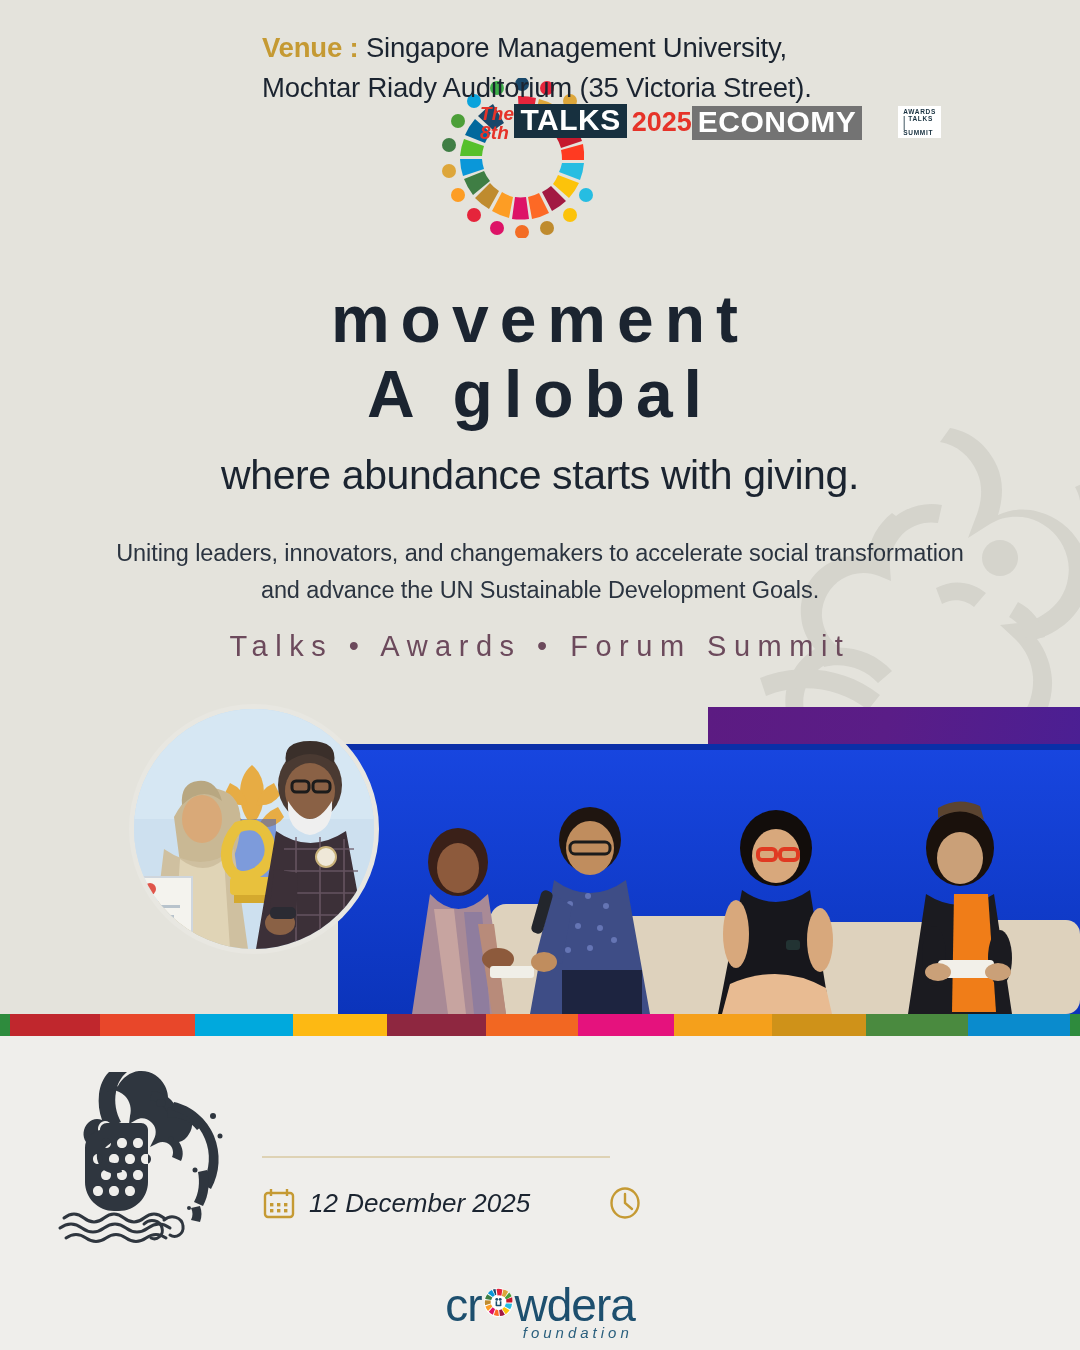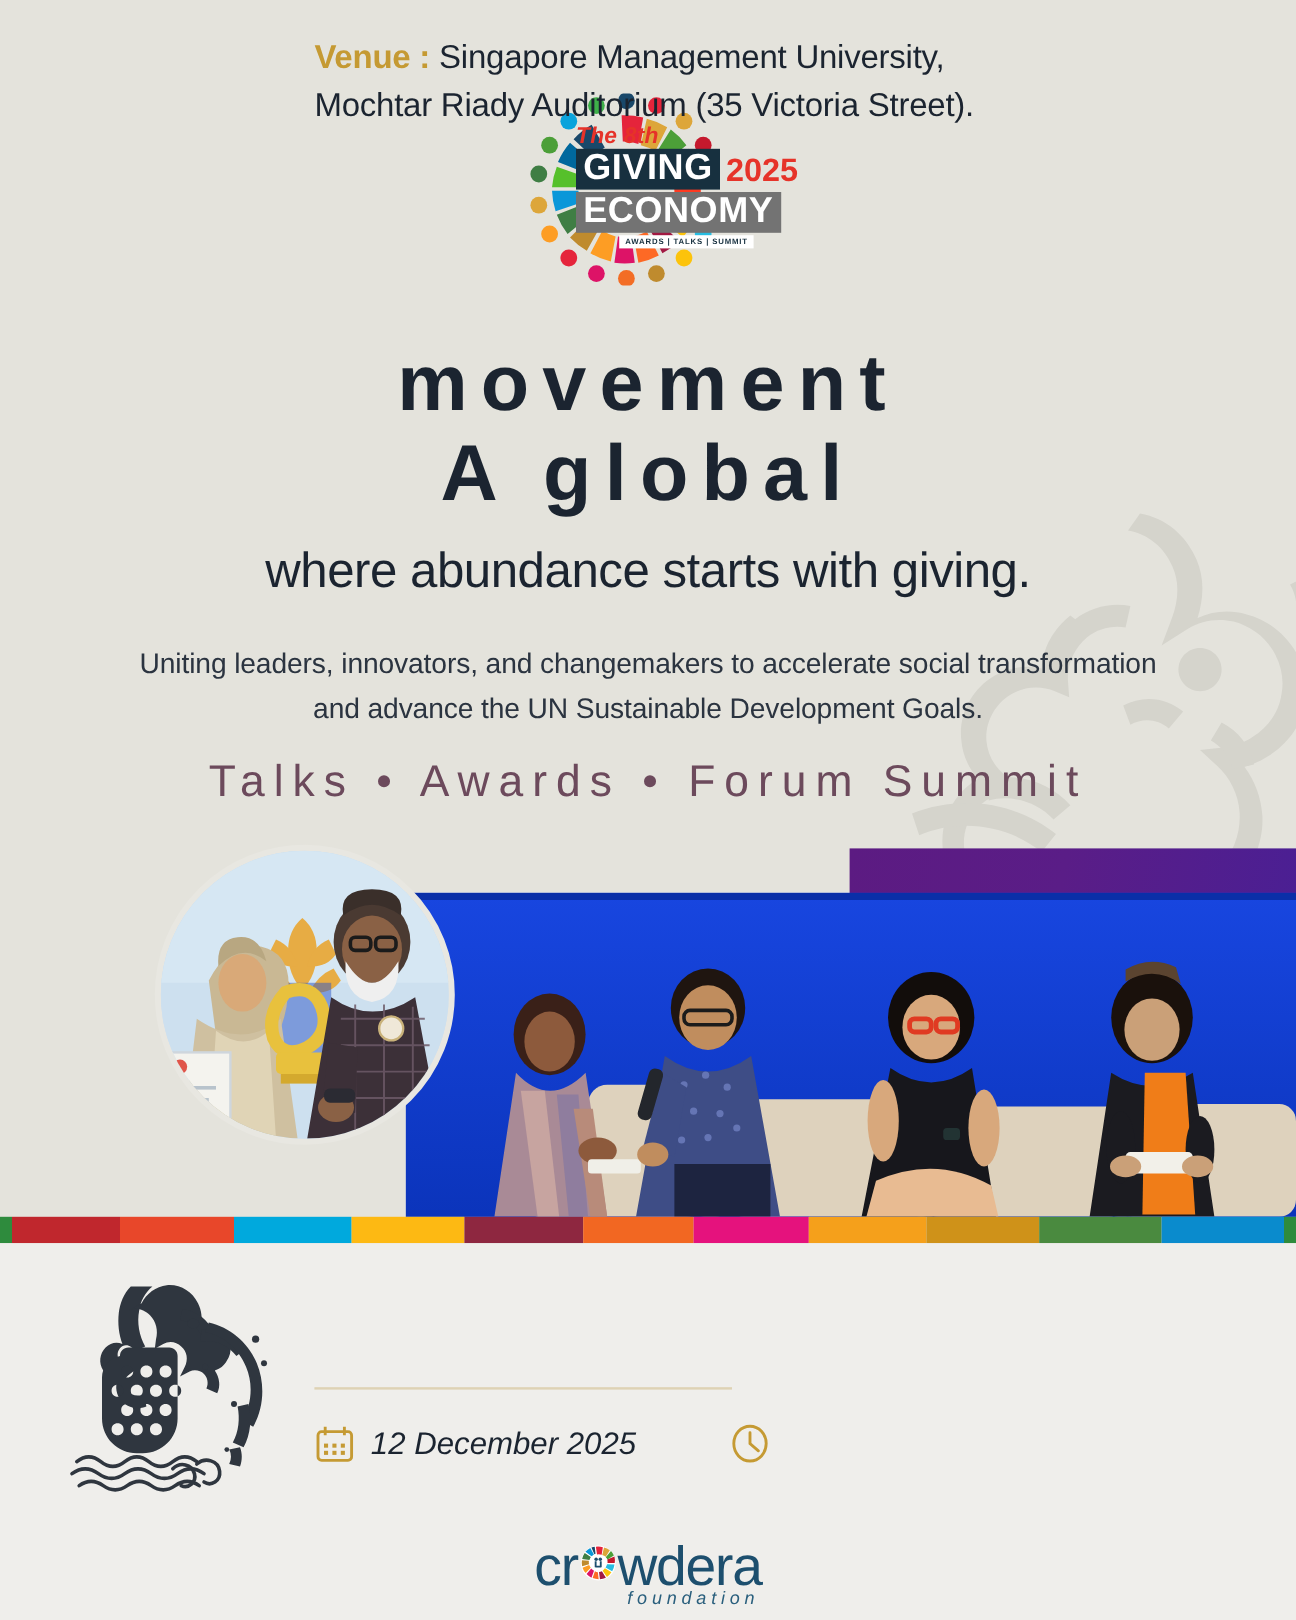--- a/index.html
+++ b/index.html
@@ -20,21 +20,21 @@
 
   
   .logo-wrap {
     position:absolute; left:0; right:0; top:78px;
     display:flex; justify-content:center;
   }
   .logo { position:relative; width:228px; height:160px; }
   .sdg-wheel { position:absolute; left:0; top:0; width:228px; height:160px; }
   .logo-text {
     position:absolute; left:54px; top:26px; width:168px;
-    display:flex; flex-direction:column; align-items:flex-start;
+    display:flex; flex-direction:row; align-items:flex-start;
   }
   .l-the8 {
     font-size:19px; font-weight:bold; color:#e63329;
     letter-spacing:.2px; line-height:1; margin-bottom:1px;
     font-style:italic;
   }
   .l-row { display:flex; align-items:flex-end; gap:5px; }
   .l-giving {
     background:#17303f; color:#fff; font-size:30px; font-weight:bold;
     letter-spacing:.5px; padding:1px 6px 3px; line-height:1;
@@ -62,21 +62,21 @@
     font-size:41px; font-weight:normal; letter-spacing:-.4px;
   }
   .lede {
     position:absolute; left:110px; right:110px; top:535px;
     text-align:center; color:#2b3440;
     font-size:23.5px; line-height:1.58; letter-spacing:-.1px;
   }
   .pillars {
     position:absolute; left:0; right:0; top:630px;
     text-align:center; color:#6c4a5c;
-    font-size:37px; letter-spacing:7.5px; font-weight:normal;
+    font-size:29px; letter-spacing:7.5px; font-weight:normal;
   }
 
   
   .purple-bar {
     position:absolute; left:708px; top:707px; width:372px; height:40px;
     background:linear-gradient(100deg,#5c1b82 0%,#5a1d87 48%,#4b1f93 100%);
   }
 
   
   .photo-block { position:absolute; left:0; top:744px; width:1080px; height:270px; }
@@ -191,21 +191,21 @@
           <path d="M -59 18 A 62 62 0 0 1 -62 1 L -40 1 A 40 40 0 0 0 -38 11 Z" fill="#0a97d9"></path>
           <path d="M -62 -2 A 62 62 0 0 1 -58 -19 L -38 -12 A 40 40 0 0 0 -40 -2 Z" fill="#56c02b"></path>
           <path d="M -57 -23 A 62 62 0 0 1 -47 -39 L -31 -25 A 40 40 0 0 0 -37 -15 Z" fill="#00689d"></path>
           <path d="M -44 -42 A 62 62 0 0 1 -29 -54 L -18 -35 A 40 40 0 0 0 -28 -27 Z" fill="#19486a"></path>
         </g>
       </g>
     </svg>
     <div class="logo-text">
       <div class="l-the8">The 8th</div>
       <div class="l-row">
-        <span class="l-giving">GIVING</span>
+        <span class="l-giving">TALKS</span>
         <span class="l-2025">2025</span>
       </div>
       <div class="l-economy">ECONOMY</div>
       <div class="l-tag">AWARDS | TALKS | SUMMIT</div>
     </div>
   </div>
 </div>
 
 <div class="headline">
   <div>movement</div>

